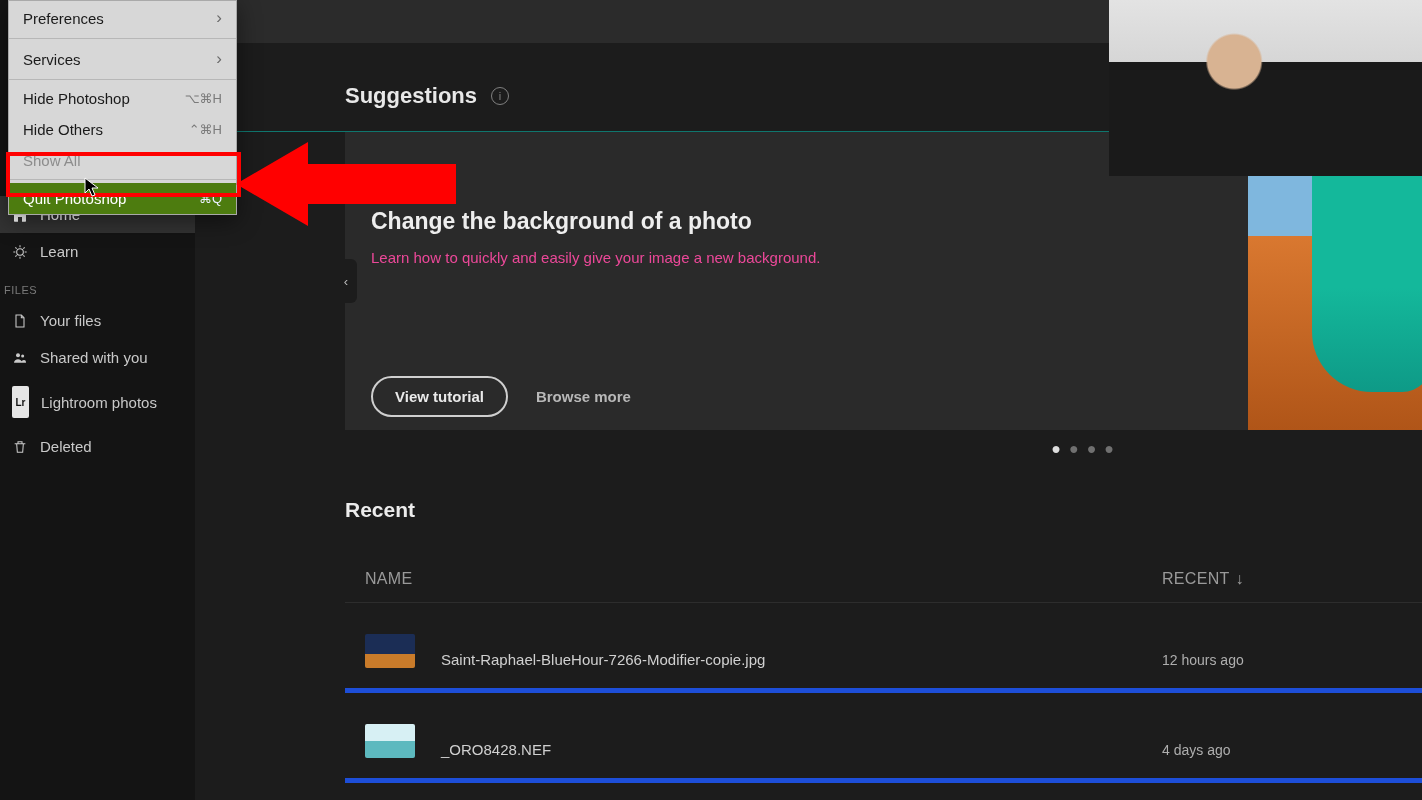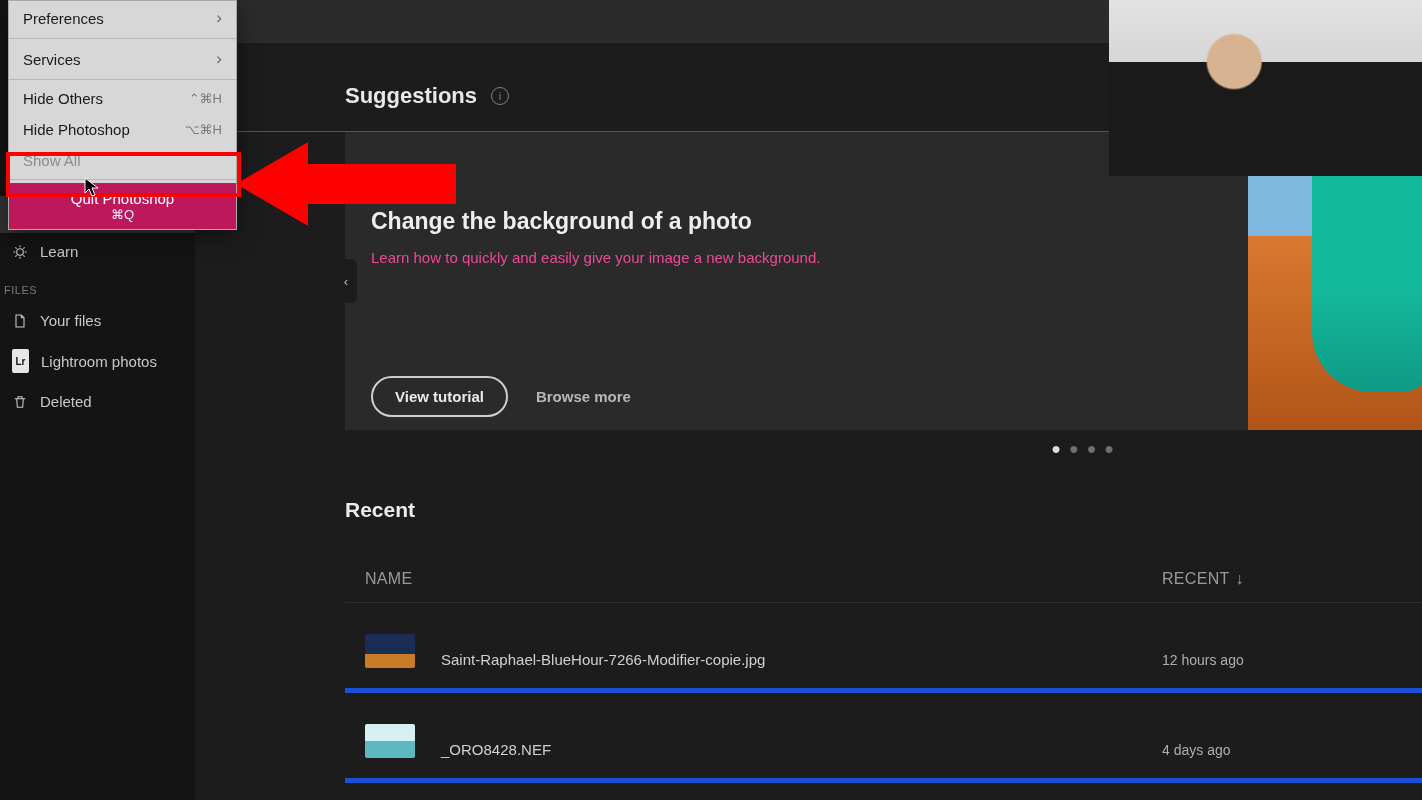--- a/index.html
+++ b/index.html
@@ -16,21 +16,21 @@
   .ic { width:16px; height:16px; display:inline-flex; align-items:center; justify-content:center; }
   .nav-label { font-size:15px; }
 
   
   .menu { position:absolute; left:8px; top:0; width:229px; background:#d7d7d7; color:#1a1a1a; font-size:15px; border:1px solid #a9a9a9; box-shadow:0 6px 22px rgba(0,0,0,.45); }
   .menu .mi { display:flex; justify-content:space-between; align-items:center; padding:7px 14px; cursor:default; }
   .menu .mi.sub::after { content:"›"; color:#6b6b6b; font-size:17px; }
   .menu .mi .sc { color:#7a7a7a; font-size:13px; letter-spacing:0; }
   .menu .mi.dim { color:#8c8c8c; }
   .menu hr { border:none; border-top:1px solid #b7b7b7; margin:3px 0; }
-  .menu .mi.hl { background:#be185d; color:#fff;flex-direction:column; }
+  .menu .mi.hl { background:#4d7c0f; color:#fff; }
   .menu .mi.hl .sc { color:#eaf1ff; }
   .redbox { position:absolute; border:4px solid #f00; pointer-events:none; }
 
   
   .main { position:absolute; left:195px; top:43px; right:0; bottom:0; background:#1c1c1c; padding:0; }
   .suggest-head { display:flex; align-items:center; gap:14px; padding:40px 0 22px 150px; border-bottom:1px solid #0f766e;}
   .suggest-head h2 { font-size:22px; font-weight:700; color:#e8e8e8; }
   .info-ic { width:18px; height:18px; border:1.5px solid #808080; border-radius:50%; display:inline-flex; align-items:center; justify-content:center; font-size:11px; color:#808080; }
 
   .card { position:relative; margin:0 0 0 150px; height:298px; background:#2a2a2a; display:flex; }
@@ -100,21 +100,31 @@
   <div class="nav-item">
     <span class="ic">
       <svg viewBox="0 0 24 24" width="16" height="16" fill="none" stroke="#c9c9c9" stroke-width="1.6">
           <path d="M6 3h8l4 4v14H6z"></path>
           <path d="M14 3v4h4"></path>
         </svg>
     </span>
     <span class="nav-label">Your files</span>
   </div>
   <div class="nav-item">
-    <span class="ic" style="background:#e6e6e6;color:#111;font-size:10px;font-weight:700;border-radius:2px;width:17px;height:24px;">Lr</span>
+    <span class="ic">
+      <svg viewBox="0 0 24 24" width="16" height="16" fill="#c9c9c9">
+          <circle cx="9" cy="8" r="3"></circle>
+          <circle cx="16" cy="9" r="2.3"></circle>
+          <path d="M3 19c0-3 3-5 6-5s6 2 6 5zM14 19c0-2 1.5-4 4-4s3 2 3 4z"></path>
+        </svg>
+    </span>
+    <span class="nav-label">Shared with you</span>
+  </div>
+  <div class="nav-item">
+    <span class="ic" style="background:#e6e6e6;color:#111;font-size:10px;font-weight:700;border-radius:2px;width:17px;height:32px;">Lr</span>
     <span class="nav-label">Lightroom photos</span>
   </div>
   <div class="nav-item">
     <span class="ic">
       <svg viewBox="0 0 24 24" width="16" height="16" fill="none" stroke="#c9c9c9" stroke-width="1.6">
           <path d="M4 7h16M9 7V4h6v3M7 7l1 13h8l1-13"></path>
         </svg>
     </span>
     <span class="nav-label">Deleted</span>
   </div>
@@ -174,26 +184,26 @@
 <div class="menu">
   <div class="mi sub">
       <span>Preferences</span>
     </div>
   <hr>
   <div class="mi sub">
       <span>Services</span>
     </div>
   <hr>
   <div class="mi">
+      <span>Hide Photoshop</span>
+      <span class="sc">⌥⌘H</span>
+    </div>
+  <div class="mi">
       <span>Hide Others</span>
       <span class="sc">⌃⌘H</span>
-    </div>
-  <div class="mi">
-      <span>Hide Photoshop</span>
-      <span class="sc">⌥⌘H</span>
     </div>
   <div class="mi dim">
       <span>Show All</span>
     </div>
   <hr>
   <div class="mi hl">
       <span>Quit Photoshop</span>
       <span class="sc">⌘Q</span>
     </div>
 </div>

